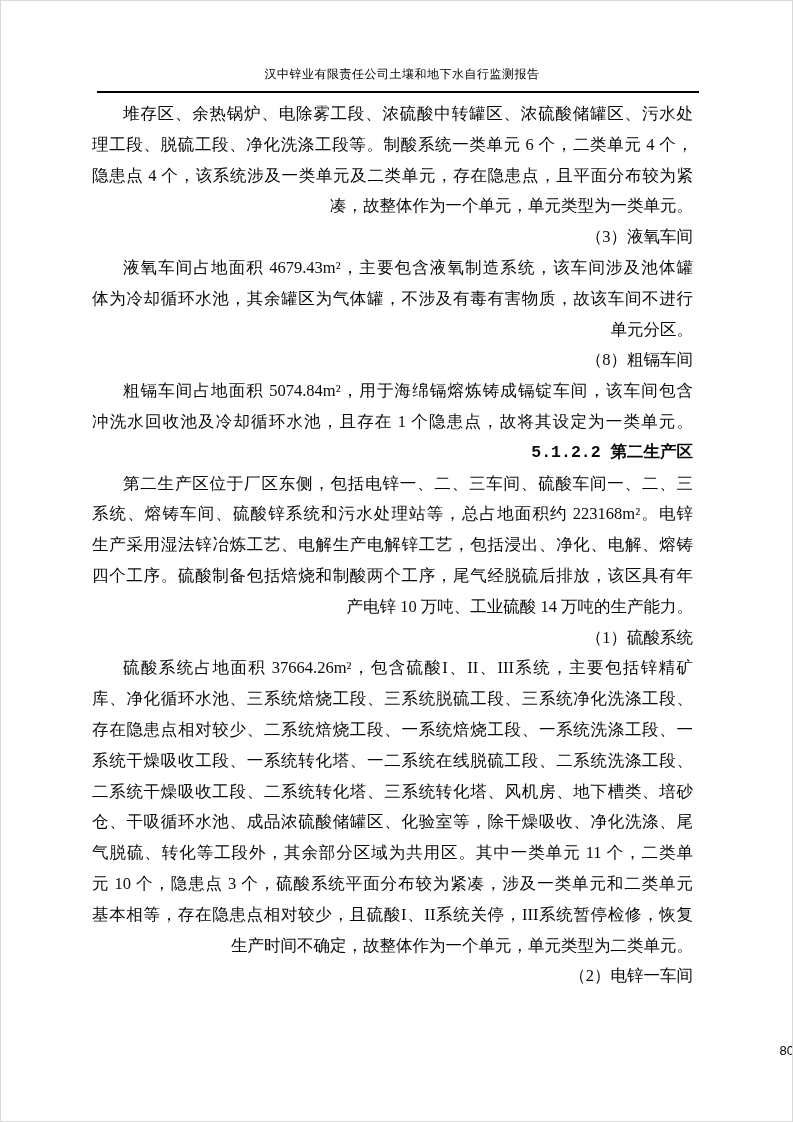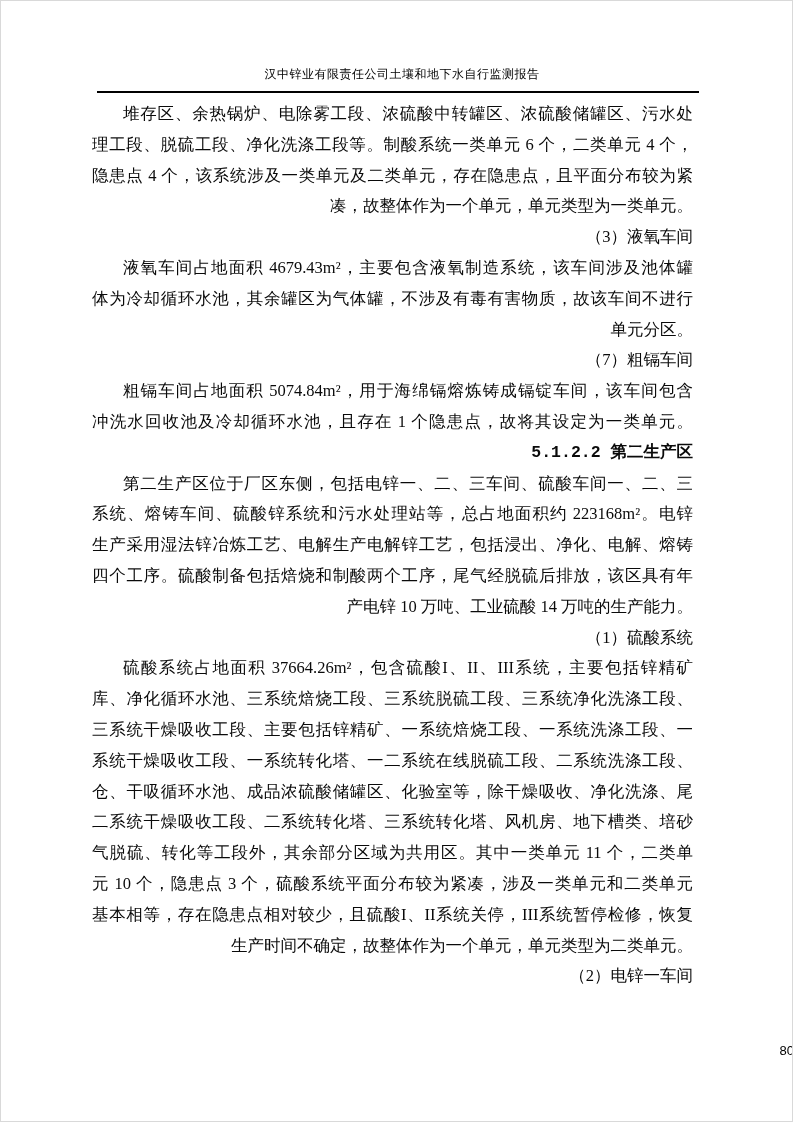--- a/index.html
+++ b/index.html
@@ -57,36 +57,36 @@
 
   <div class="body-text">
     <div class="line indent justify">堆存区、余热锅炉、电除雾工段、浓硫酸中转罐区、浓硫酸储罐区、污水处</div>
     <div class="line justify">理工段、脱硫工段、净化洗涤工段等。制酸系统一类单元 6 个，二类单元 4 个，</div>
     <div class="line justify">隐患点 4 个，该系统涉及一类单元及二类单元，存在隐患点，且平面分布较为紧</div>
     <div class="line">凑，故整体作为一个单元，单元类型为一类单元。</div>
     <div class="line indent">（3）液氧车间</div>
     <div class="line indent justify">液氧车间占地面积 4679.43m²，主要包含液氧制造系统，该车间涉及池体罐</div>
     <div class="line justify">体为冷却循环水池，其余罐区为气体罐，不涉及有毒有害物质，故该车间不进行</div>
     <div class="line">单元分区。</div>
-    <div class="line indent">（7）粗镉车间</div>
+    <div class="line indent">（8）粗镉车间</div>
     <div class="line indent justify">粗镉车间占地面积 5074.84m²，用于海绵镉熔炼铸成镉锭车间，该车间包含</div>
     <div class="line justify">冲洗水回收池及冷却循环水池，且存在 1 个隐患点，故将其设定为一类单元。</div>
     <div class="line indent heading">5.1.2.2 第二生产区</div>
     <div class="line indent justify">第二生产区位于厂区东侧，包括电锌一、二、三车间、硫酸车间一、二、三</div>
     <div class="line justify">系统、熔铸车间、硫酸锌系统和污水处理站等，总占地面积约 223168m²。电锌</div>
     <div class="line justify">生产采用湿法锌冶炼工艺、电解生产电解锌工艺，包括浸出、净化、电解、熔铸</div>
     <div class="line justify">四个工序。硫酸制备包括焙烧和制酸两个工序，尾气经脱硫后排放，该区具有年</div>
     <div class="line">产电锌 10 万吨、工业硫酸 14 万吨的生产能力。</div>
     <div class="line indent">（1）硫酸系统</div>
     <div class="line indent justify">硫酸系统占地面积 37664.26m²，包含硫酸I、II、III系统，主要包括锌精矿</div>
     <div class="line justify">库、净化循环水池、三系统焙烧工段、三系统脱硫工段、三系统净化洗涤工段、</div>
-    <div class="line justify">三系统干燥吸收工段、主要包括锌精矿、一系统焙烧工段、一系统洗涤工段、一</div>
+    <div class="line justify">存在隐患点相对较少、二系统焙烧工段、一系统焙烧工段、一系统洗涤工段、一</div>
     <div class="line justify">系统干燥吸收工段、一系统转化塔、一二系统在线脱硫工段、二系统洗涤工段、</div>
+    <div class="line justify">二系统干燥吸收工段、二系统转化塔、三系统转化塔、风机房、地下槽类、培砂</div>
     <div class="line justify">仓、干吸循环水池、成品浓硫酸储罐区、化验室等，除干燥吸收、净化洗涤、尾</div>
-    <div class="line justify">二系统干燥吸收工段、二系统转化塔、三系统转化塔、风机房、地下槽类、培砂</div>
     <div class="line justify">气脱硫、转化等工段外，其余部分区域为共用区。其中一类单元 11 个，二类单</div>
     <div class="line justify">元 10 个，隐患点 3 个，硫酸系统平面分布较为紧凑，涉及一类单元和二类单元</div>
     <div class="line justify">基本相等，存在隐患点相对较少，且硫酸I、II系统关停，III系统暂停检修，恢复</div>
     <div class="line">生产时间不确定，故整体作为一个单元，单元类型为二类单元。</div>
     <div class="line indent">（2）电锌一车间</div>
   </div>
 
   <div class="pagenum">80</div>
 
 </div>

